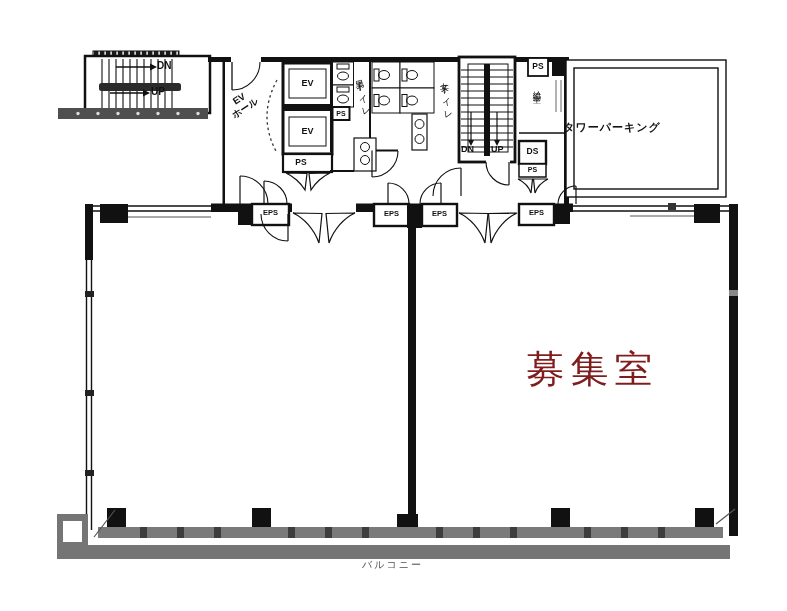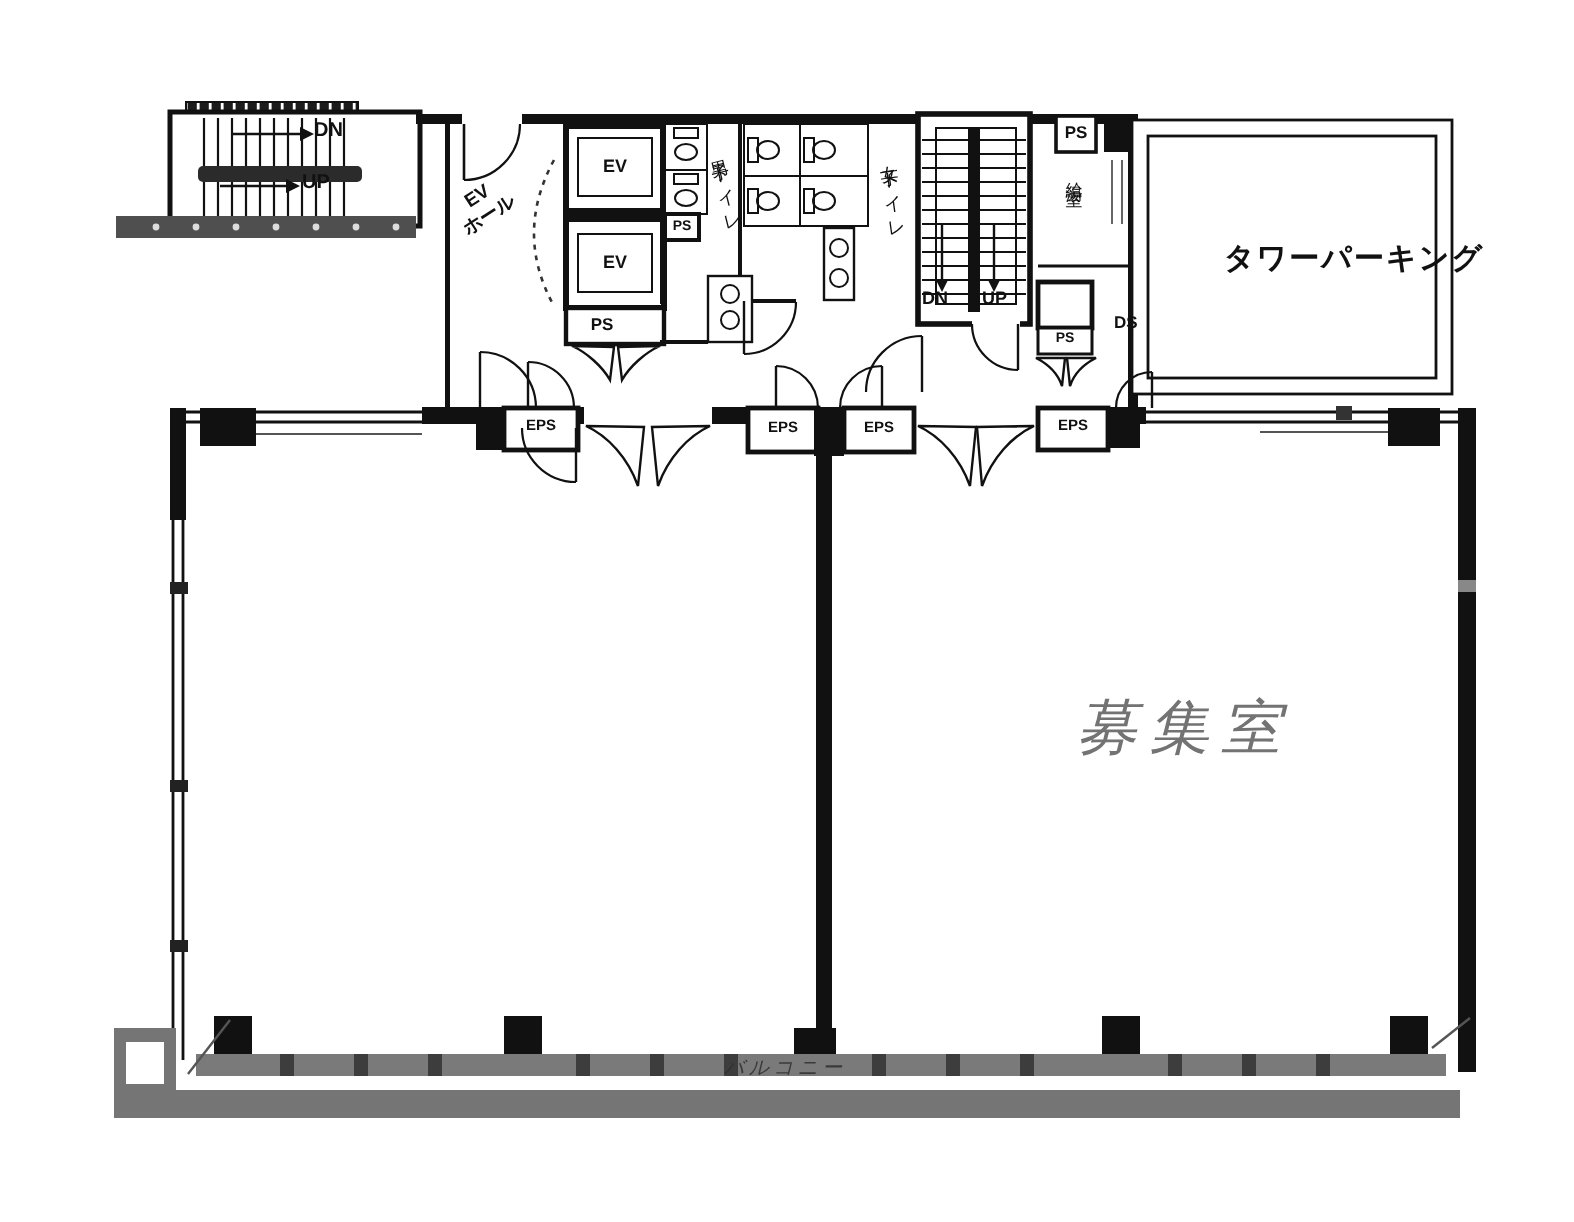--- a/index.html
+++ b/index.html
@@ -215,27 +215,27 @@
 
 <div class="lbl b" style="left:333px;top:110px;width:16px;text-align:center;font-size:7px;">PS</div>
 <div class="lbl v" style="left:352px;top:74px;font-size:9px;transform:rotate(-14deg);transform-origin:top left;">男子トイレ</div>
 <div class="lbl v" style="left:438px;top:76px;font-size:9px;transform:rotate(-8deg);transform-origin:top left;">女子トイレ</div>
 
 <div class="lbl b" style="left:461px;top:145px;font-size:9px;">DN</div>
 <div class="lbl b" style="left:491px;top:145px;font-size:9px;">UP</div>
 
 <div class="lbl b" style="left:528px;top:62px;width:20px;text-align:center;font-size:8.5px;">PS</div>
 <div class="lbl v" style="left:533px;top:84px;font-size:8.5px;">給湯室</div>
-<div class="lbl b" style="left:519px;top:157px;width:27px;font-size:8.5px;margin-left:38px;">DS</div>
+<div class="lbl b" style="left:519px;top:147px;width:27px;text-align:center;font-size:8.5px;">DS</div>
 <div class="lbl b" style="left:519px;top:166px;width:27px;text-align:center;font-size:7px;">PS</div>
 
-<div class="lbl b" style="left:601px;top:122px;width:152px;text-align:center;font-size:15px;letter-spacing:1px;">タワーパーキング</div>
+<div class="lbl b" style="left:536px;top:122px;width:152px;text-align:center;font-size:11px;letter-spacing:1px;">タワーパーキング</div>
 
 <div class="lbl b" style="left:252px;top:209px;width:37px;text-align:center;font-size:7.5px;">EPS</div>
 <div class="lbl b" style="left:374px;top:210px;width:35px;text-align:center;font-size:7.5px;">EPS</div>
 <div class="lbl b" style="left:422px;top:210px;width:35px;text-align:center;font-size:7.5px;">EPS</div>
 <div class="lbl b" style="left:519px;top:209px;width:35px;text-align:center;font-size:7.5px;">EPS</div>
 
-<div class="lbl" style="left:510px;top:350px;width:165px;text-align:center;font-size:30px;letter-spacing:6px;font-weight:500;color:#737373;font-style:italic;">募集室</div>
-
-<div class="lbl" style="left:362px;top:530px;font-size:10px;letter-spacing:2px;color:#2f2f2f;opacity:.85;font-style:italic;">バルコニー</div>
+<div class="lbl" style="left:510px;top:350px;width:165px;text-align:center;font-size:38px;letter-spacing:6px;font-weight:500;color:#7f1d1d;">募集室</div>
+
+<div class="lbl" style="left:362px;top:560px;font-size:10px;letter-spacing:2px;color:#2f2f2f;opacity:.85;">バルコニー</div>
 
 </div>
 
 </body></html>

